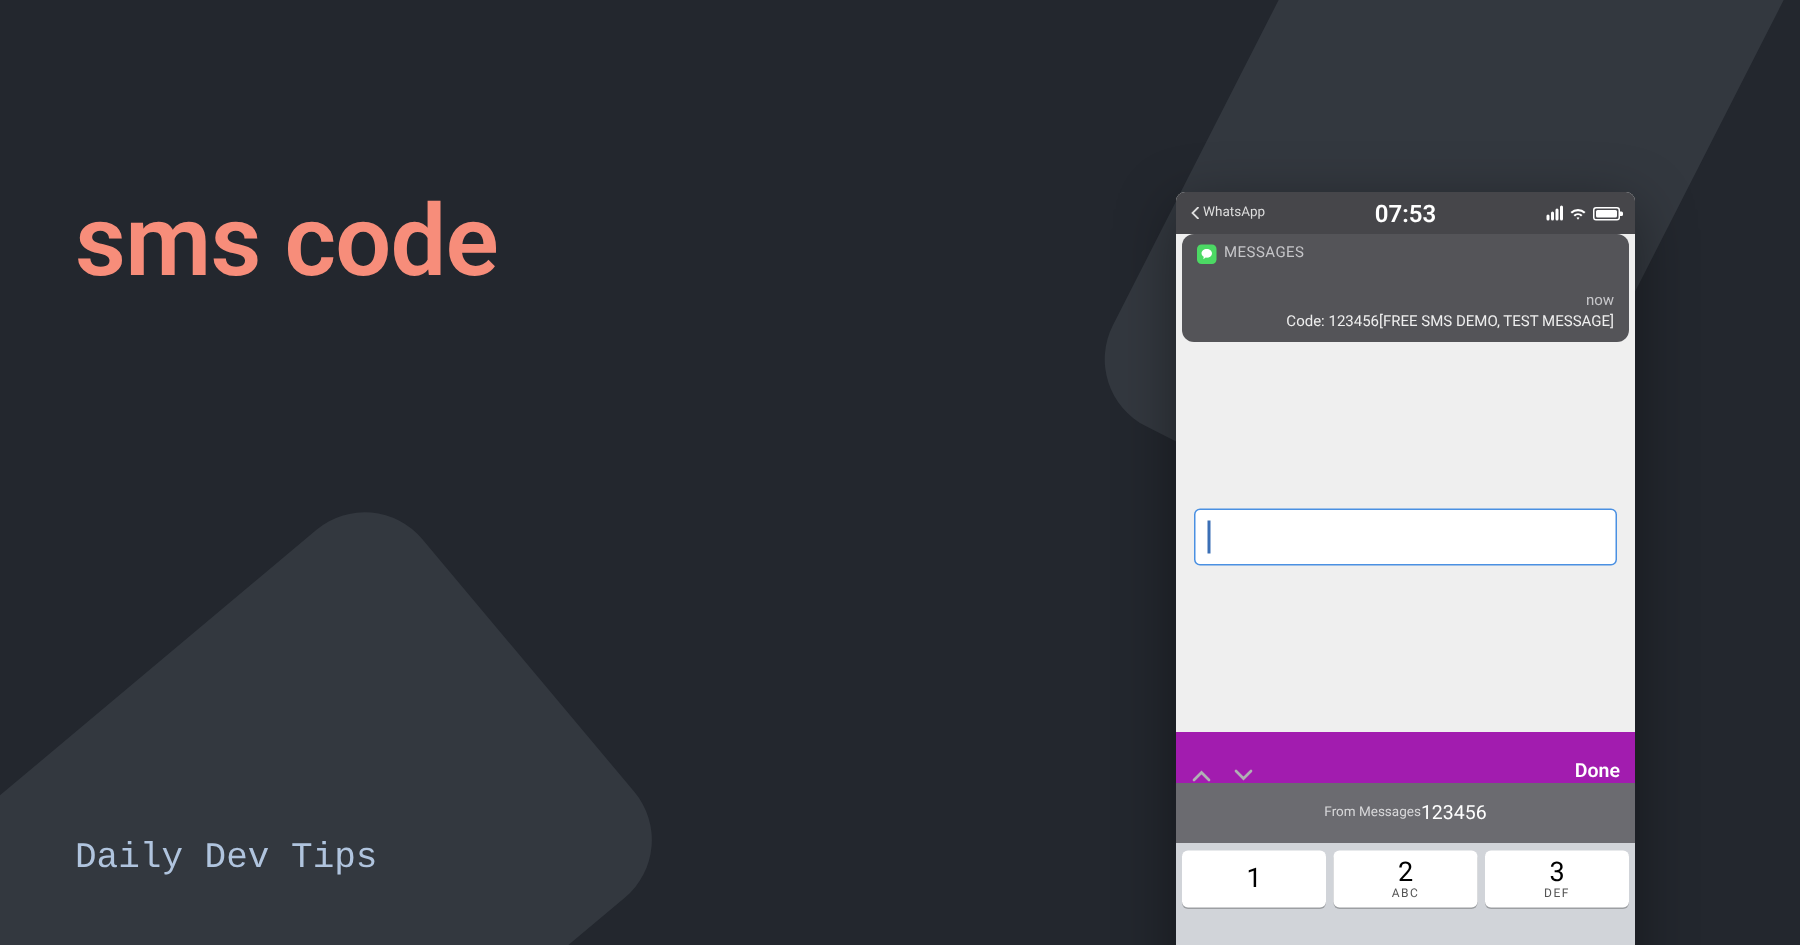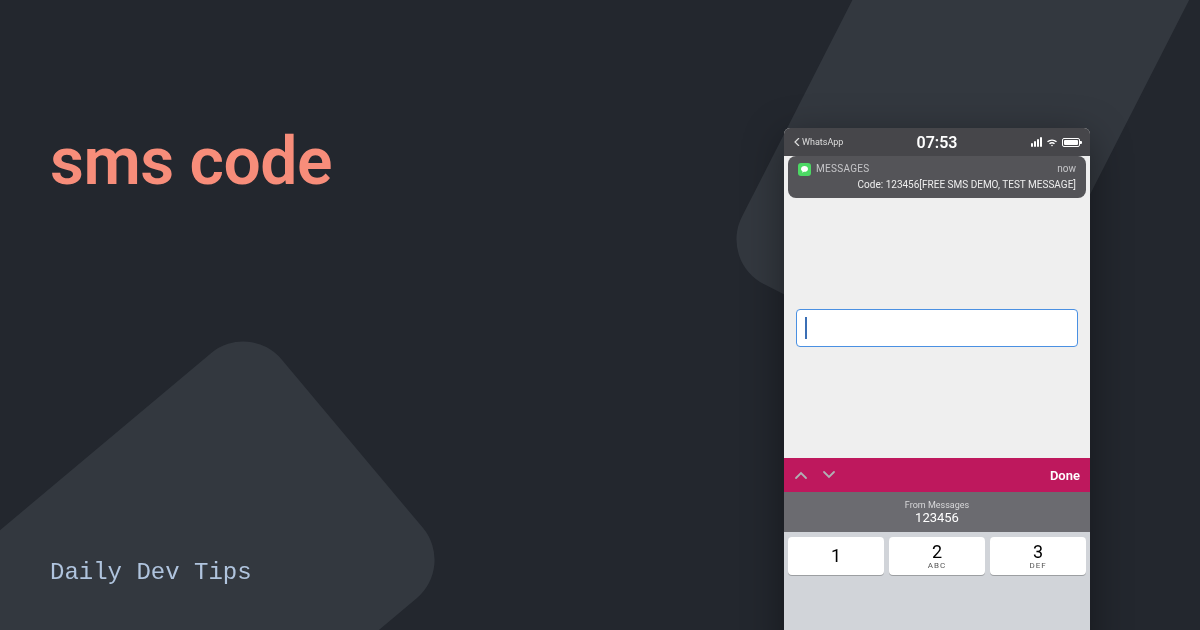--- a/index.html
+++ b/index.html
@@ -171,20 +171,21 @@
 .notif-app-icon svg { display: block; }
 .notif-app-name {
   color: #c6c6c9;
   font-size: 10px;
   letter-spacing: 0.3px;
 }
 .notif-time {
   margin-left: auto;
   color: #c6c6c9;
   font-size: 10px;
+  margin-top: 32px;
 }
 .notif-title {
   font-size: 11px;
   font-weight: 600;
   margin-bottom: 1px;
 }
 .notif-body {
   font-size: 10px;
   color: #eee;
   text-align: right;
@@ -209,45 +210,45 @@
   align-items: center;
 }
 .cursor {
   width: 2px;
   height: 22px;
   background: #3b6fb5;
 }
 
 
 .kb-accessory {
-  background: #be185d;
+  background: #a21caf;
   height: 34px;
   display: flex;
-  align-items: center;
+  align-items: flex-end;
   justify-content: space-between;
   padding: 0 10px;
 }
 .kb-arrows {
   display: flex;
   gap: 14px;
   color: #b0b0b4;
 }
 .kb-arrows svg { display: block; }
 .kb-done {
   color: #fff;
   font-size: 13px;
   font-weight: 600;
 }
 
 
 .autofill-row {
   background: #6b6b70;
   height: 40px;
   display: flex;
-  flex-direction: column;
+  flex-direction: row;
   align-items: center;
   justify-content: center;
   color: #fff;
 }
 .autofill-label {
   font-size: 9px;
   color: #d8d8da;
 }
 .autofill-code {
   font-size: 13px;

